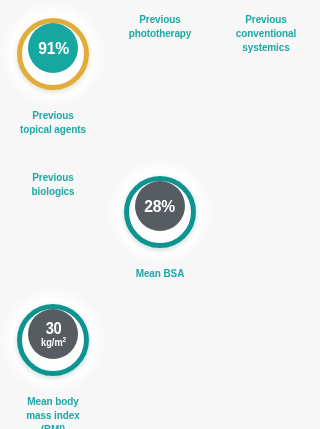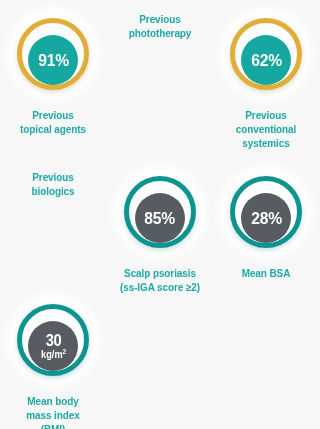--- a/index.html
+++ b/index.html
@@ -66,21 +66,21 @@
   }
 
   
   .dial {
     position: relative;
     width: 72px;
     height: 72px;
     border-radius: 50%;
     box-sizing: border-box;
     display: flex;
-    align-items: flex-end;
+    align-items: flex-start;
     justify-content: center;
   }
   .dial.ring-gold {
     border: 5px solid #e0ad38;
     box-shadow: 0 2px 5px rgba(120,95,20,0.22);
   }
   .dial.ring-teal {
     border: 5px solid #0d9490;
     box-shadow: 0 2px 5px rgba(10,100,98,0.22);
   }
@@ -162,58 +162,38 @@
     </div>
 
     <div class="stat-cell">
       <div class="caption">
         <span class="line">Previous</span>
         <span class="line">phototherapy</span>
       </div>
     </div>
 
     <div class="stat-cell">
-      <div class="dial-wrap">
-        <div class="dial ring-gold">
-          <div class="disc fill-teal">
-            <span class="value">62%</span>
-          </div>
-        </div>
-      </div>
       <div class="caption">
         <span class="line">Previous</span>
         <span class="line">conventional</span>
         <span class="line">systemics</span>
       </div>
     </div>
 
   </div>
 
   <div class="grid row-2">
 
     <div class="stat-cell">
       <div class="caption">
         <span class="line">Previous</span>
         <span class="line">biologics</span>
       </div>
     </div>
 
-    <div class="stat-cell">
-      <div class="dial-wrap">
-        <div class="dial ring-teal">
-          <div class="disc fill-gray">
-            <span class="value">85%</span>
-          </div>
-        </div>
-      </div>
-      <div class="caption">
-        <span class="line">Scalp psoriasis</span>
-        <span class="line">(ss-IGA score ≥2)</span>
-      </div>
-    </div>
 
     <div class="stat-cell">
       <div class="dial-wrap">
         <div class="dial ring-teal">
           <div class="disc fill-gray">
             <span class="value">28%</span>
           </div>
         </div>
       </div>
       <div class="caption">

